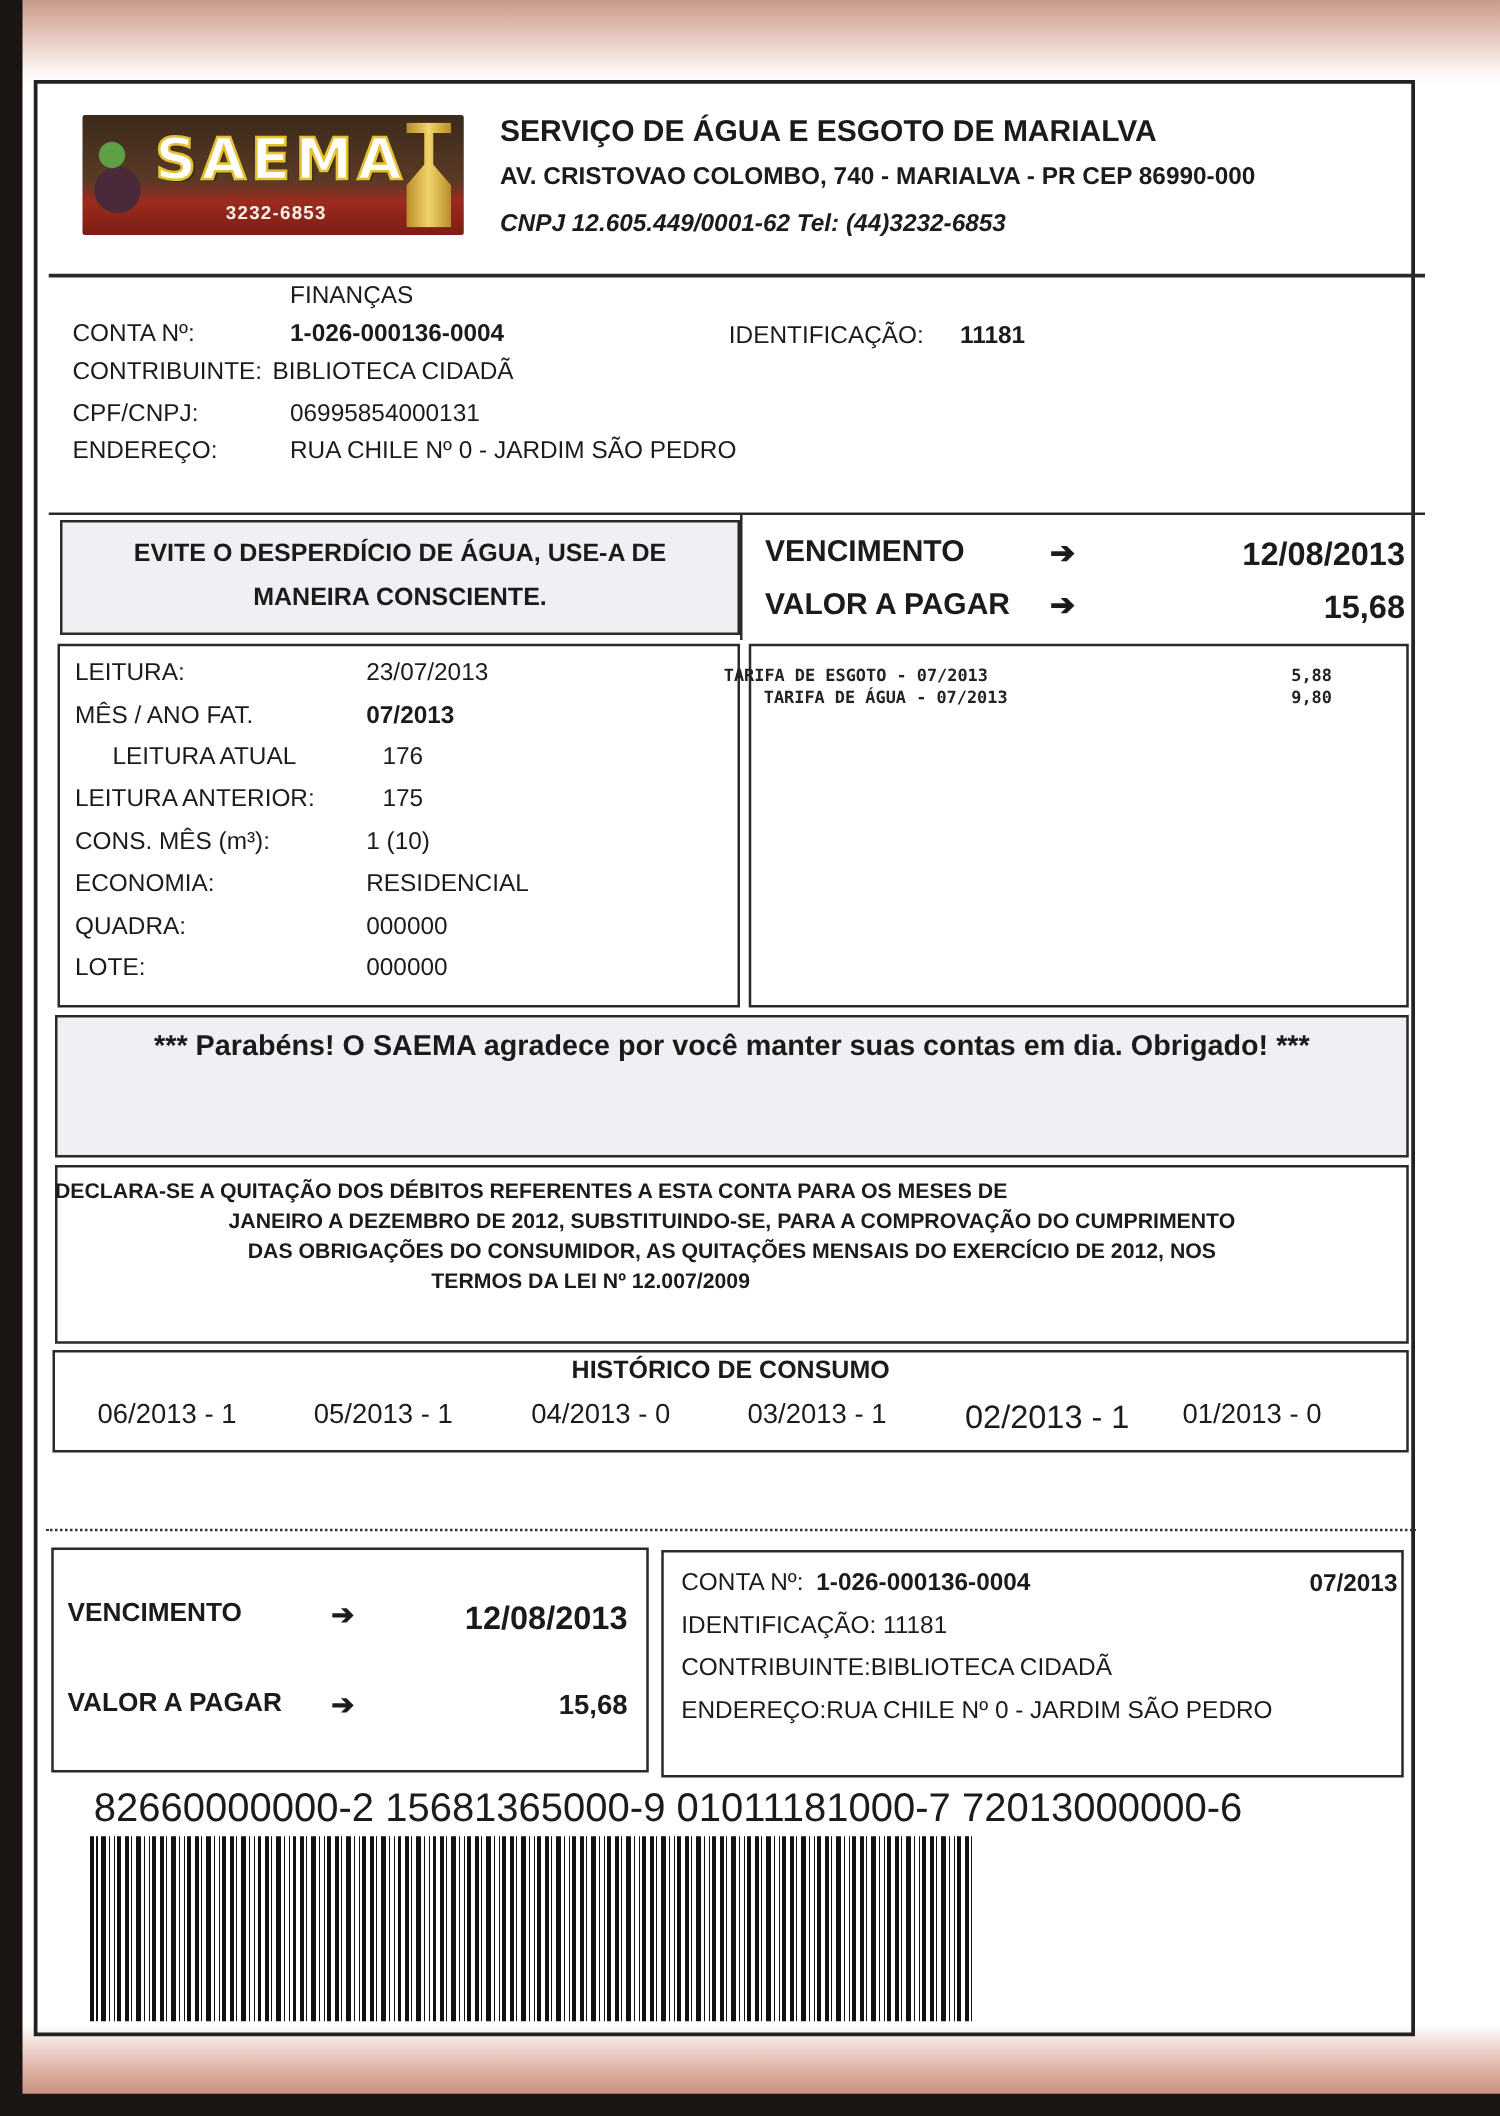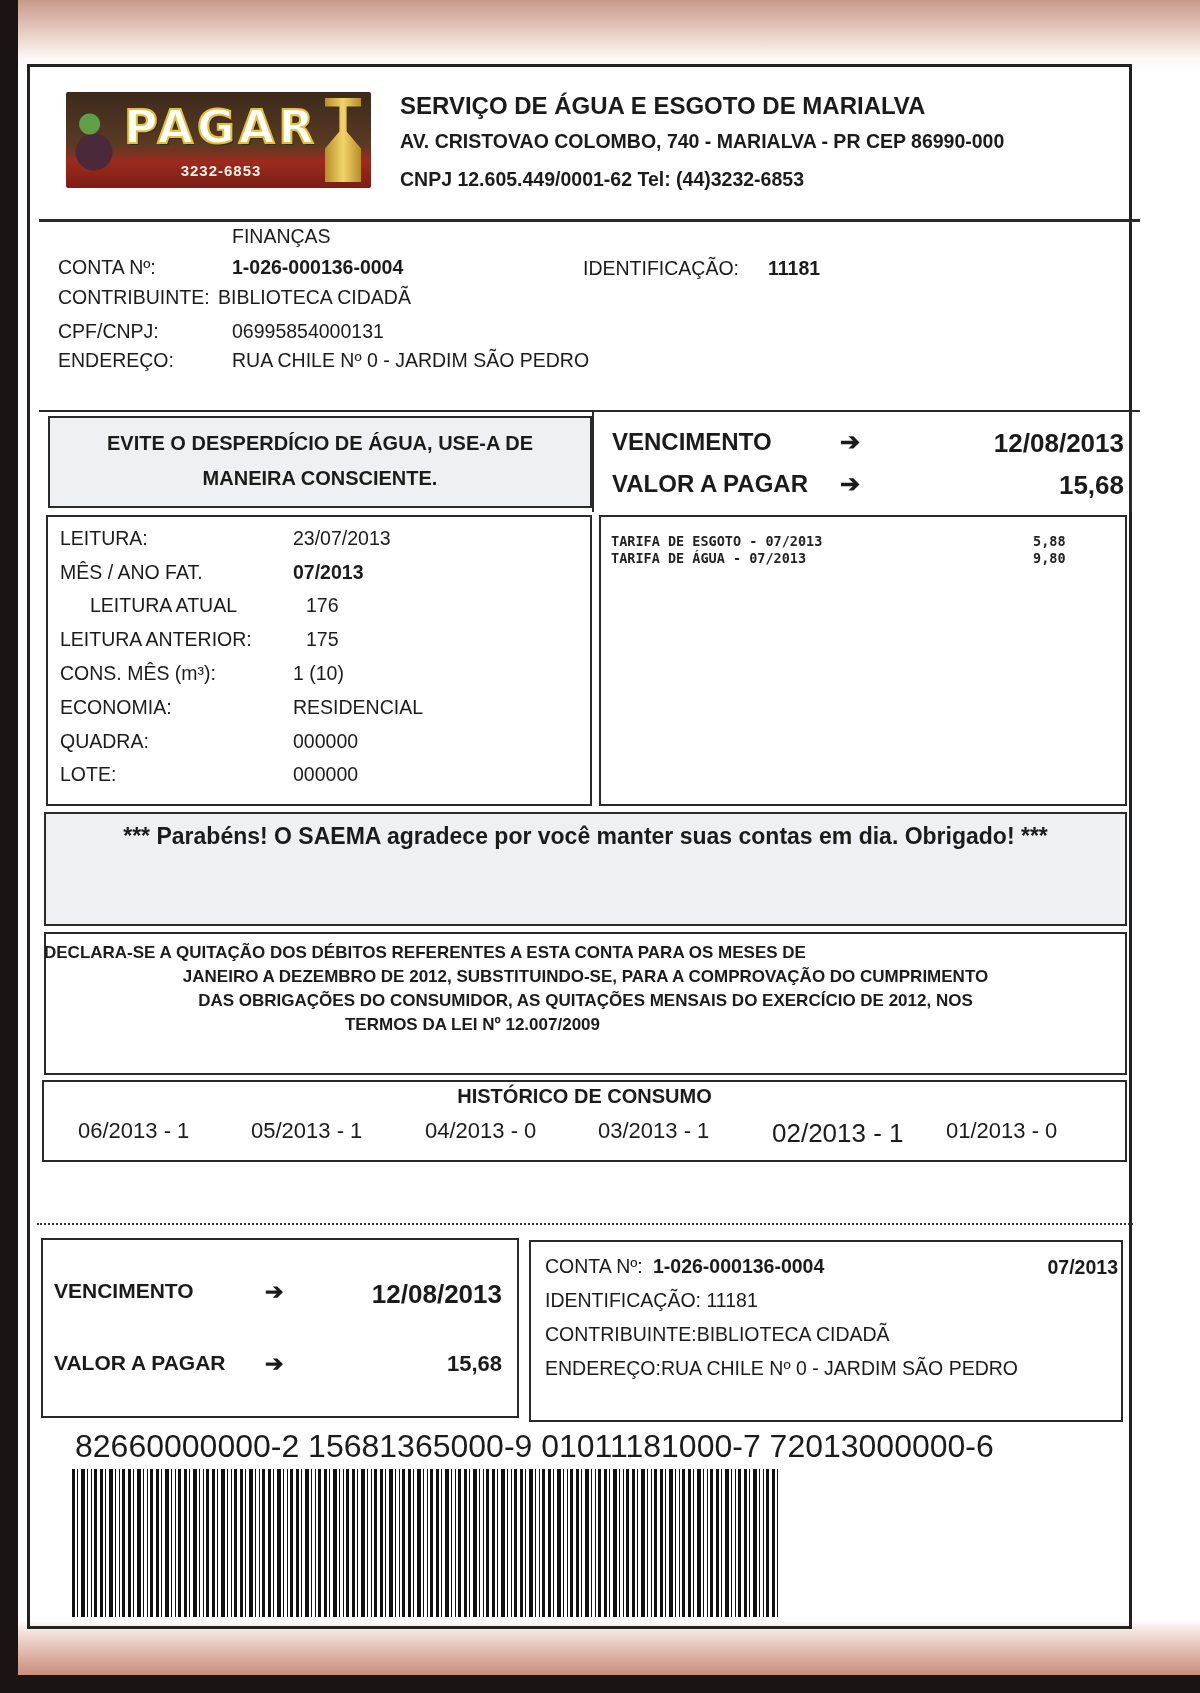--- a/index.html
+++ b/index.html
@@ -51,27 +51,27 @@
 </style>
 </head>
 <body>
 
 <div class="paper"></div>
 <div class="frame"></div>
 
 <div class="box" style="left:39px;top:64px;width:1101px;height:158px;border-width:0 0 3px 0;"></div>
 <div class="logo">
   <div class="grapes"></div>
-  <div class="word">PAGAR</div>
+  <div class="word">SAEMA</div>
   <div class="phone">3232-6853</div>
   <div class="valve"></div>
 </div>
 <div class="hdr-title">SERVIÇO DE ÁGUA E ESGOTO DE MARIALVA</div>
 <div class="hdr-line" style="top:130px;">AV. CRISTOVAO COLOMBO, 740 - MARIALVA - PR  CEP 86990-000</div>
-<div class="hdr-line" style="top:168px;">CNPJ 12.605.449/0001-62   Tel: (44)3232-6853</div>
+<div class="hdr-line" style="top:168px;font-style:italic;">CNPJ 12.605.449/0001-62   Tel: (44)3232-6853</div>
 
 <div class="lbl" style="left:232px;top:225px;">FINANÇAS</div>
 <div class="lbl" style="left:58px;top:256px;">CONTA Nº:</div>
 <div class="lbl b" style="left:232px;top:256px;">1-026-000136-0004</div>
 <div class="lbl" style="left:583px;top:257px;">IDENTIFICAÇÃO:</div>
 <div class="lbl b" style="left:768px;top:257px;">11181</div>
 <div class="lbl" style="left:58px;top:286px;">CONTRIBUINTE:</div>
 <div class="lbl" style="left:218px;top:286px;">BIBLIOTECA CIDADÃ</div>
 <div class="lbl" style="left:58px;top:320px;">CPF/CNPJ:</div>
 <div class="lbl" style="left:232px;top:320px;">06995854000131</div>
@@ -106,21 +106,21 @@
   <div class="lbl" style="left:293px;top:662px;">1 (10)</div>
   <div class="lbl" style="left:60px;top:696px;">ECONOMIA:</div>
   <div class="lbl" style="left:293px;top:696px;">RESIDENCIAL</div>
   <div class="lbl" style="left:60px;top:730px;">QUADRA:</div>
   <div class="lbl" style="left:293px;top:730px;">000000</div>
   <div class="lbl" style="left:60px;top:763px;">LOTE:</div>
   <div class="lbl" style="left:293px;top:763px;">000000</div>
 </div>
 
 <div class="box" style="left:599px;top:515px;width:528px;height:291px;"></div>
-<div class="mono" style="left:611px;top:533px;">TARIFA DE ESGOTO - 07/2013</div>
+<div class="mono" style="left:579px;top:533px;">TARIFA DE ESGOTO - 07/2013</div>
 <div class="mono" style="left:1033px;top:533px;">5,88</div>
 <div class="mono" style="left:611px;top:550px;">TARIFA DE ÁGUA - 07/2013</div>
 <div class="mono" style="left:1033px;top:550px;">9,80</div>
 
 <div class="box grey" style="left:44px;top:812px;width:1083px;height:114px;"></div>
 <div class="lbl b" style="left:44px;top:823px;width:1083px;text-align:center;font-size:23px;">*** Parabéns! O SAEMA agradece por você manter suas contas em dia. Obrigado! ***</div>
 
 <div class="box" style="left:44px;top:932px;width:1083px;height:143px;"></div>
 <div class="lbl b" style="left:44px;top:943px;width:993px;font-size:17px;">DECLARA-SE A QUITAÇÃO DOS DÉBITOS REFERENTES A ESTA CONTA PARA OS MESES DE</div>
 <div class="lbl b" style="left:44px;top:967px;width:1083px;text-align:center;font-size:17px;">JANEIRO A DEZEMBRO DE 2012, SUBSTITUINDO-SE, PARA A COMPROVAÇÃO DO CUMPRIMENTO</div>

